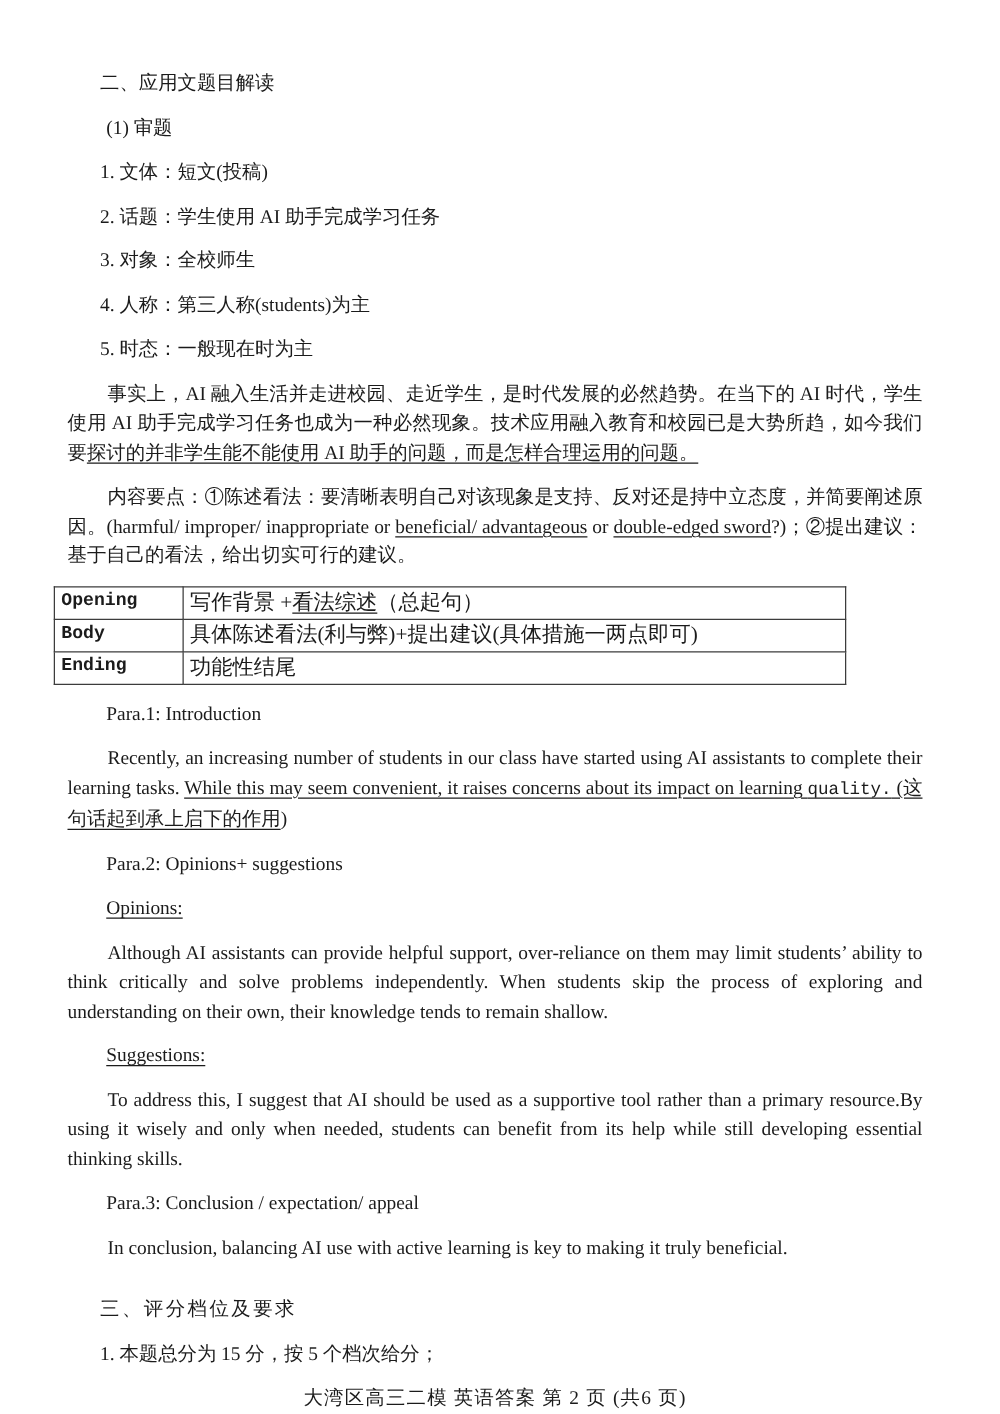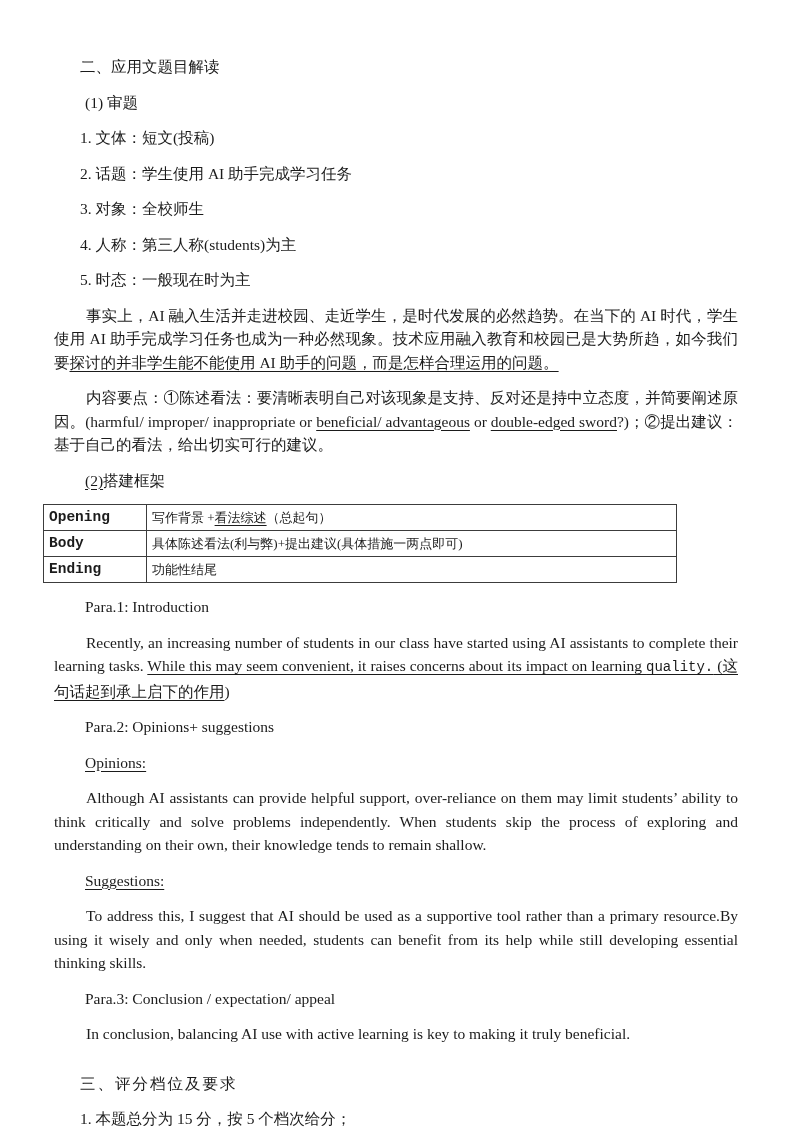--- a/index.html
+++ b/index.html
@@ -11,21 +11,21 @@
   }
   .page{width:708px;padding:43px 50px 0 42px;}
   p{margin:12px;text-align:justify;line-height:23.5px;}
   .ind2{text-indent:32px;}
   .pl1{padding-left:26px;}
   .pl2{padding-left:31px;}
   .u{text-decoration:underline;text-underline-offset:3px;text-decoration-thickness:1px;}
   .mono{font-family:"Liberation Mono","DejaVu Sans Mono",monospace;font-size:14px;}
   .kai{letter-spacing:2px;}
   .frame-table{border-collapse:collapse;width:634px;margin:2px 0 2px 1px;table-layout:fixed;}
-  .frame-table td{border:1.5px solid #3c3c3c;height:25px;padding:0 5px;vertical-align:middle;font-size:13px;}
+  .frame-table td{border:1.5px solid #3c3c3c;height:25px;padding:0 5px;vertical-align:middle;font-size:17px;}
   .frame-table td.lbl{width:92px;font-family:"Liberation Mono","DejaVu Sans Mono",monospace;font-weight:bold;font-size:14.5px;}
   .note-line{margin-top:13px;}
   .sec3{margin-top:26px;}
   .footer{text-align:center;margin-top:6px;letter-spacing:1px;}
 </style>
 </head>
 <body>
 
 <div class="page">
 
@@ -36,21 +36,20 @@
   <p class="pl1">2. 话题：学生使用 AI 助手完成学习任务</p>
   <p class="pl1">3. 对象：全校师生</p>
   <p class="pl1">4. 人称：第三人称(students)为主</p>
   <p class="pl1">5. 时态：一般现在时为主</p>
 
   <p class="ind2"><span>事实上，AI 融入生活并走进校园、走近学生，是时代发展的必然趋势。在当下的 AI 时代，学生使用 AI 助手完成学习任务也成为一种必然现象。技术应用融入教育和校园已是大势所趋，如今我们要</span><span class="u">探讨的并非学生能不能使用 AI 助手的问题，而是怎样合理运用的问题。</span></p>
 
 
   <p class="ind2"><span>内容要点：①陈述看法：要清晰表明自己对该现象是支持、反对还是持中立态度，并简要阐述原因。(harmful/ improper/ inappropriate or </span><span class="u">beneficial/ advantageous</span><span> or </span><span class="u">double-edged sword</span><span>?)；②提出建议：基于自己的看法，给出切实可行的建议。</span></p>
 
-  <p class="pl2"><span class="u">(2)</span><span>搭建框架</span></p>
 
   <table class="frame-table">
     <tbody>
       <tr>
         <td class="lbl">Opening</td>
         <td><span>写作背景 +</span><span class="u">看法综述</span><span>（总起句）</span></td>
       </tr>
       <tr>
         <td class="lbl">Body</td>
         <td><span>具体陈述看法(利与弊)+提出建议(具体措施一两点即可)</span></td>

